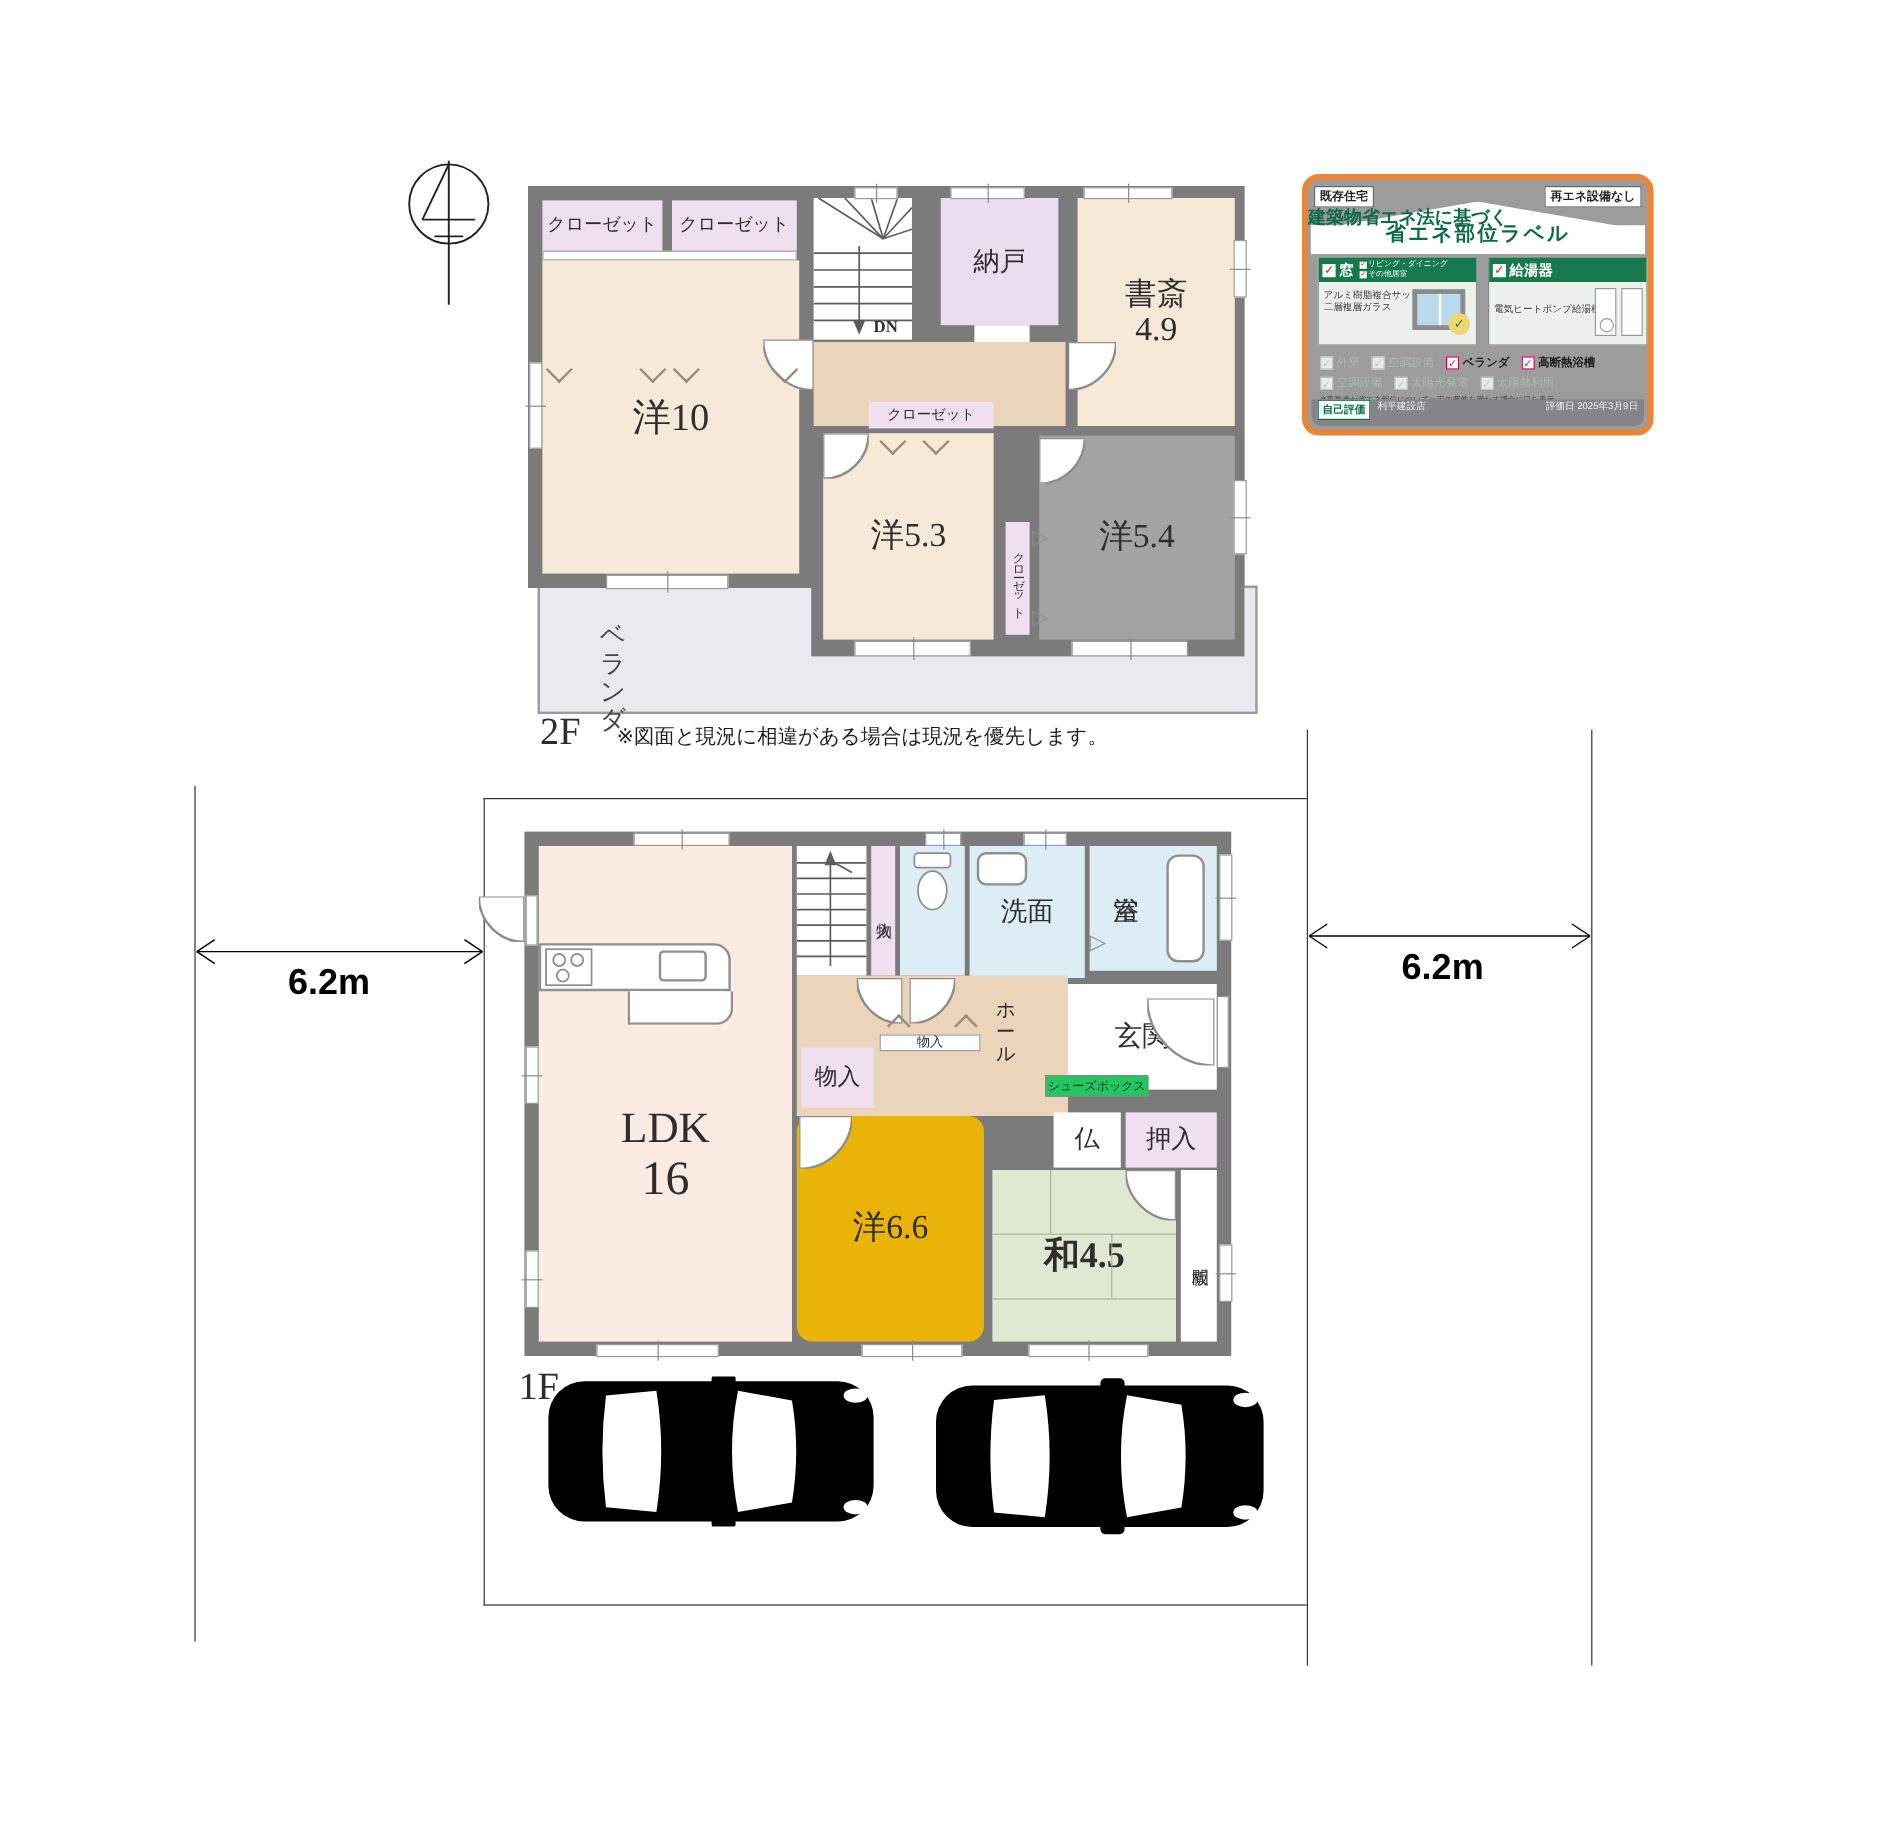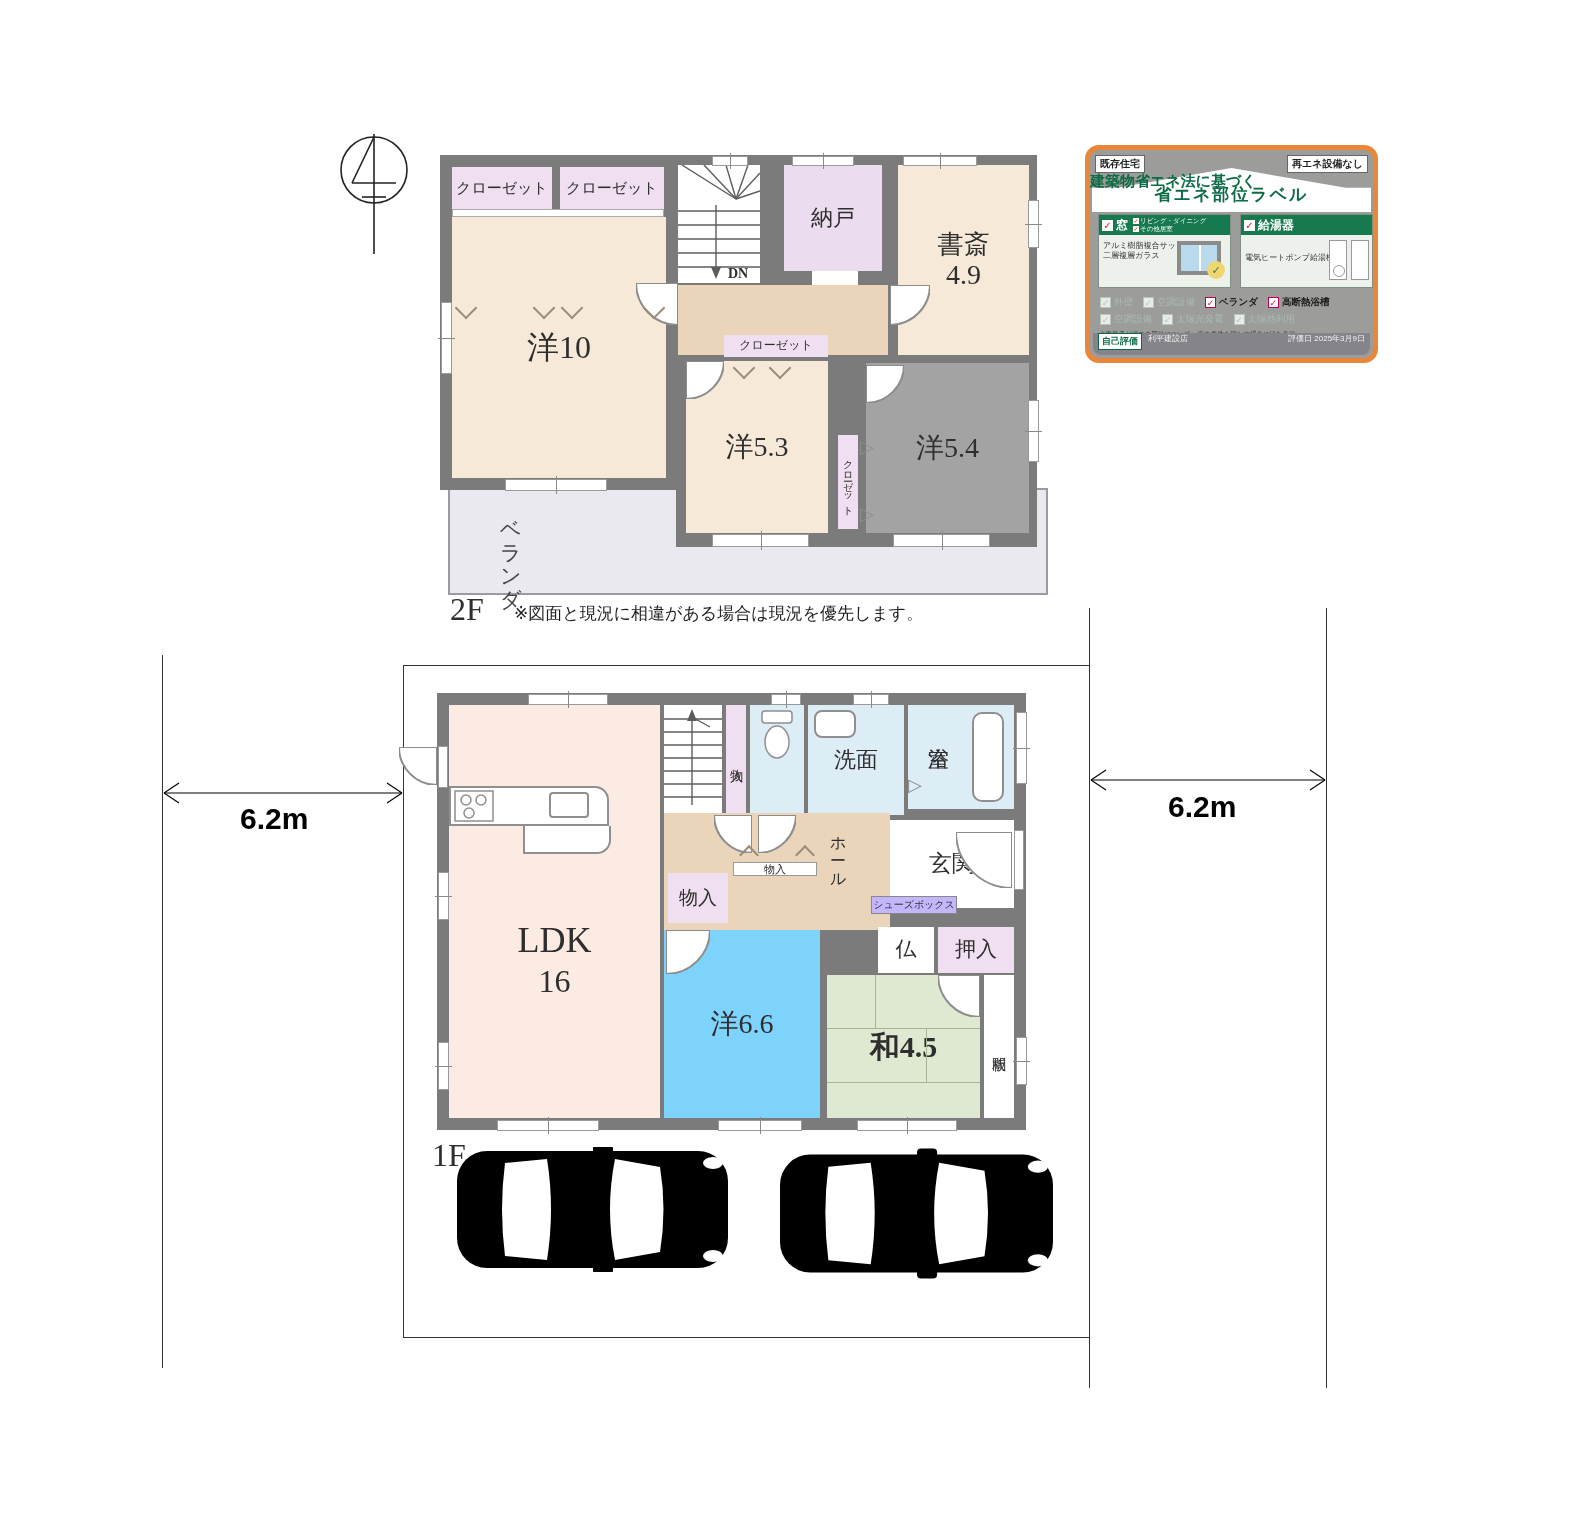--- a/index.html
+++ b/index.html
@@ -276,21 +276,21 @@
     <line x1="235" y1="12" x2="220" y2="2" stroke="#000" stroke-width="1.2"></line>
       <line x1="235" y1="12" x2="220" y2="22" stroke="#000" stroke-width="1.2"></line>
   </svg>
   <span class="abs dim" style="left:1168px;top:790px;">6.2m</span>
 
   <div class="abs" style="left:0;top:0;">
     <div class="wall" style="left:437px;top:693px;width:589px;height:437px;"></div>
 
     <div class="room" style="left:449px;top:705px;width:211px;height:413px;background:#fbebe2;"></div>
     <span class="rlabel abs" style="left:449px;top:920px;width:211px;text-align:center;font-size:36px;">
-      <span>LDK</span><br><span style="font-size:32px;">16</span>
+      <span>LDK</span><br><span style="font-size:40px;">16</span>
     </span>
 
     <div class="abs" style="left:449px;top:786px;width:160px;height:40px;background:#fff;border:2px solid #8f8f8f;box-sizing:border-box;border-radius:0 14px 0 0;"></div>
     <div class="abs" style="left:523px;top:826px;width:88px;height:28px;background:#fff;border:2px solid #8f8f8f;border-top:none;box-sizing:border-box;border-radius:0 0 14px 0;"></div>
     <svg class="abs" style="left:454px;top:790px;" width="40" height="32" viewBox="0 0 40 32">
       <rect x="1" y="1" width="38" height="30" fill="#fff" stroke="#8f8f8f" stroke-width="1.5"></rect>
       <circle cx="12" cy="10" r="5" fill="none" stroke="#8f8f8f" stroke-width="1.5"></circle>
       <circle cx="27" cy="10" r="5" fill="none" stroke="#8f8f8f" stroke-width="1.5"></circle>
       <circle cx="15" cy="23" r="5" fill="none" stroke="#8f8f8f" stroke-width="1.5"></circle>
     </svg>
@@ -331,32 +331,32 @@
       <span class="rlabel vtext" style="font-size:21px;position:absolute;left:18px;top:26px;">浴室</span>
     </div>
     <div class="abs" style="left:972px;top:712px;width:32px;height:90px;background:#fff;border:2px solid #8f8f8f;border-radius:10px;box-sizing:border-box;"></div>
 
     <div class="room" style="left:664px;top:813px;width:226px;height:117px;background:#ead4ba;"></div>
     <span class="rlabel abs" style="left:830px;top:834px;font-size:16px;">ホール</span>
 
     <div class="room" style="left:890px;top:820px;width:124px;height:88px;background:#fff;">
       <span class="rlabel" style="font-size:23px;">玄関</span>
     </div>
-    <div class="room" style="left:871px;top:896px;width:86px;height:18px;background:#c4b5fd;border:1px solid #888;box-sizing:border-box;">
+    <div class="room" style="left:871px;top:896px;width:86px;height:18px;background:#22c55e;border:1px solid #888;box-sizing:border-box;">
       <span style="font-size:10px;color:#333;">シューズボックス</span>
     </div>
 
     <div class="room" style="left:668px;top:873px;width:60px;height:50px;background:#f0dff0;">
       <span class="rlabel" style="font-size:19px;">物入</span>
     </div>
     <div class="room" style="left:733px;top:862px;width:84px;height:14px;background:#fff;border:1px solid #999;box-sizing:border-box;">
       <span class="rlabel" style="font-size:11px;">物入</span>
     </div>
 
-    <div class="room" style="left:664px;top:930px;width:156px;height:188px;background:#7dd3fc;">
+    <div class="room" style="left:664px;top:930px;width:156px;height:188px;background:#eab308;border-radius:13px;">
       <span class="rlabel" style="font-size:28px;">洋6.6</span>
     </div>
 
     <div class="room" style="left:878px;top:927px;width:56px;height:46px;background:#fff;">
       <span class="rlabel" style="font-size:21px;">仏</span>
     </div>
     <div class="room" style="left:938px;top:927px;width:76px;height:46px;background:#f0dff0;">
       <span class="rlabel" style="font-size:21px;">押入</span>
     </div>
 

